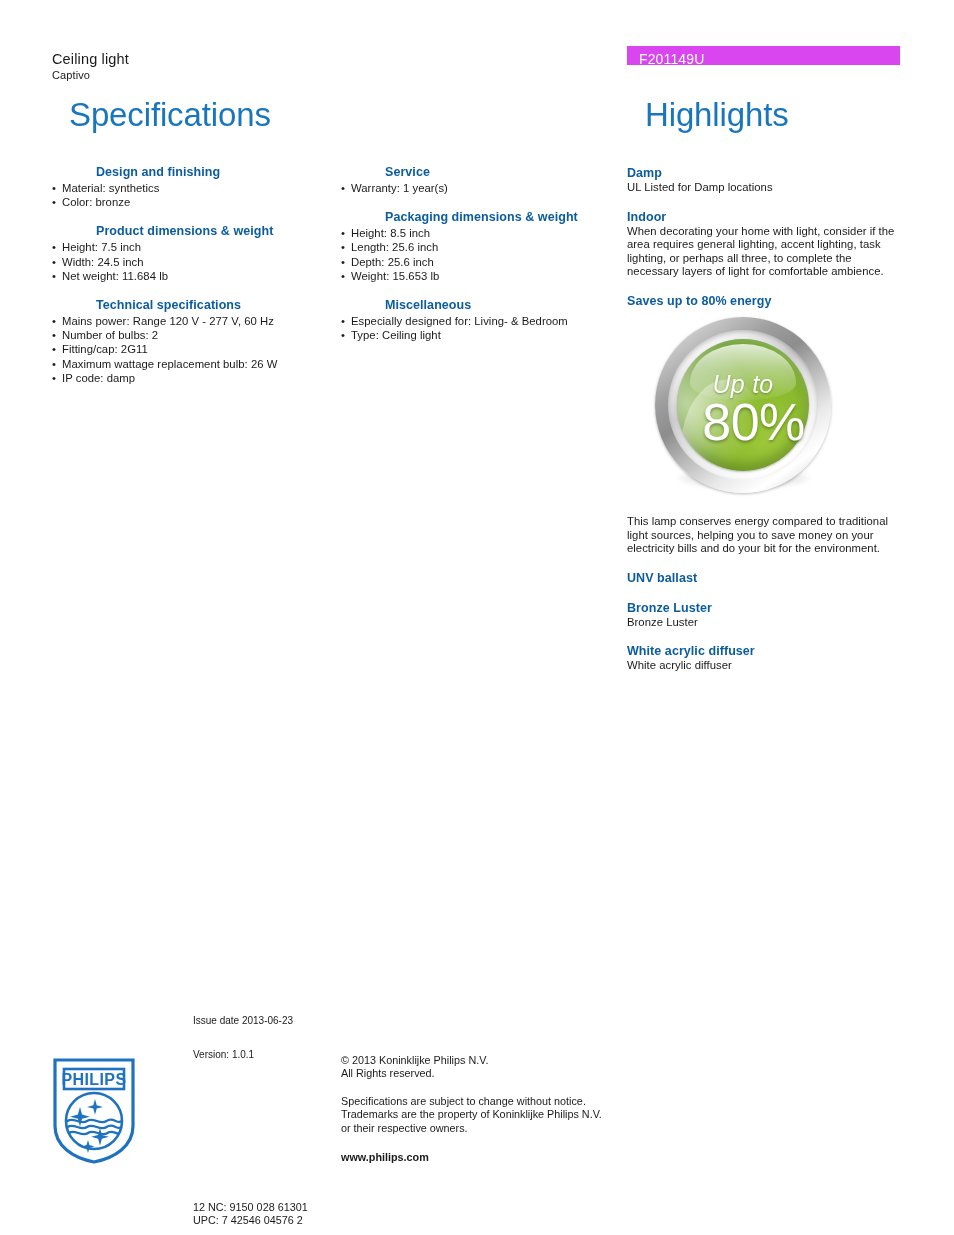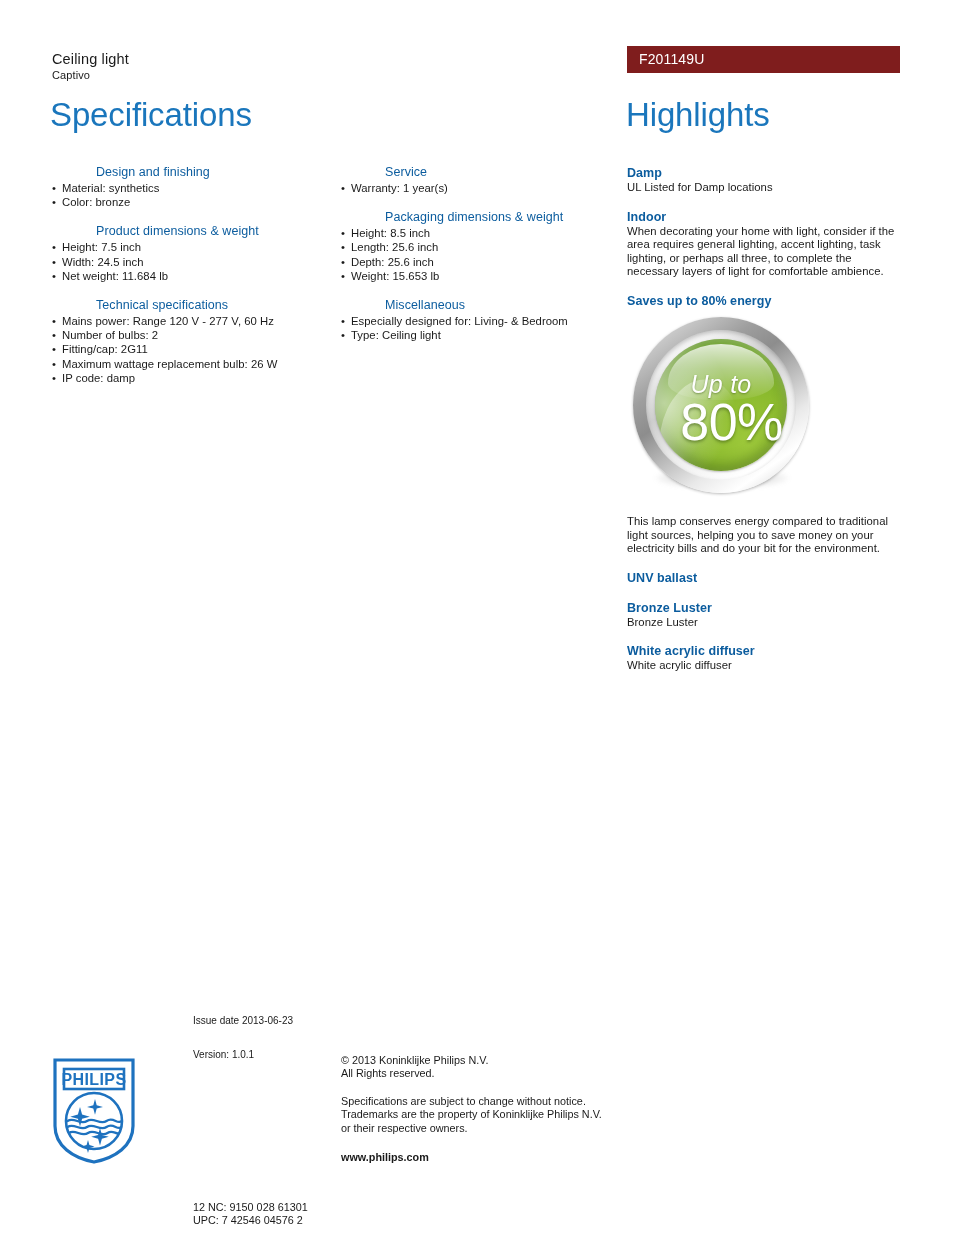--- a/index.html
+++ b/index.html
@@ -42,60 +42,61 @@
     line-height: 15px;
     color: #1a1a1a;
     letter-spacing: .01em;
   }
 
   .model-bar {
     position: absolute;
     left: 627px;
     top: 46px;
     width: 273px;
-    height: 27px;
-    background: #7f1d1d;
+    height: 19px;
+    background: #d946ef;
   }
   .model-bar-text {
     position: absolute;
     left: 12px;
     top: 4px;
     font-size: 14px;
     line-height: 18px;
     color: #ffffff;
     letter-spacing: .01em;
   }
 
   
   .big-title {
     position: absolute;
     font-size: 33px;
     line-height: 38px;
     font-weight: 400;
     color: #1a76bc;
     letter-spacing: -0.004em;
+    margin-left: 19px;
   }
   .big-title.specs { left: 50px; top: 96px; }
   .big-title.highlights { left: 626px; top: 96px; }
 
   
   .spec-col {
     position: absolute;
     top: 164px;
   }
   .spec-col.col1 { left: 52px; width: 275px; }
   .spec-col.col2 { left: 341px; width: 275px; }
 
   .spec-group { margin-bottom: 14px; }
   .spec-group:last-child { margin-bottom: 0; }
 
   .spec-group-title {
     font-size: 12.5px;
     line-height: 16px;
-    font-weight: normal;
+    font-weight: bold;
     color: #0b5c9e;
     margin-bottom: 1px;
     letter-spacing: .005em;
     padding-left: 44px;
   }
   .spec-item {
     font-size: 11.3px;
     line-height: 14.2px;
     color: #1a1a1a;
     padding-left: 10px;
@@ -136,21 +137,21 @@
 
   
   .badge-wrap {
     position: relative;
     width: 274px;
     height: 192px;
     margin: 8px 0 6px 0;
   }
   .badge {
     position: absolute;
-    left: 6px;
+    left: 28px;
     top: 0px;
     width: 176px;
     height: 176px;
   }
   .badge-shadow {
     position: absolute;
     left: 22px;
     top: 150px;
     width: 134px;
     height: 22px;

